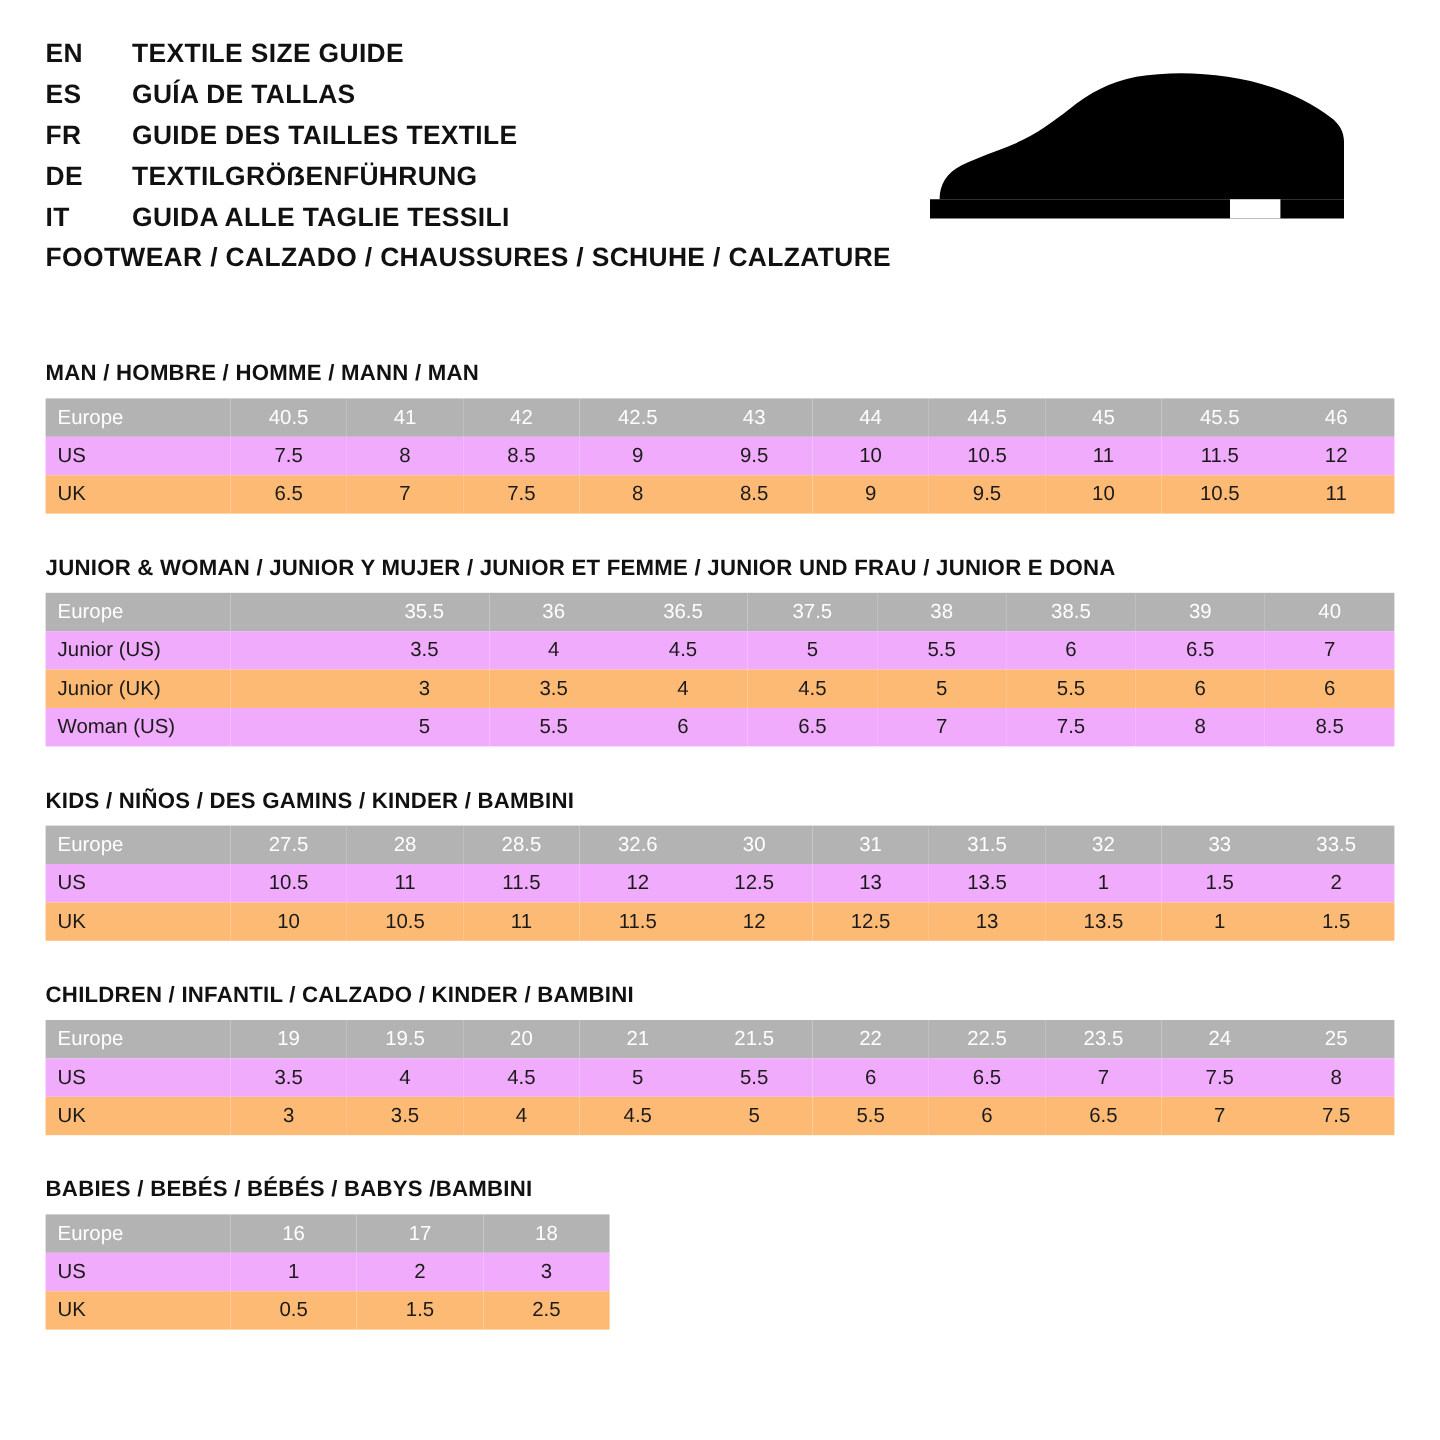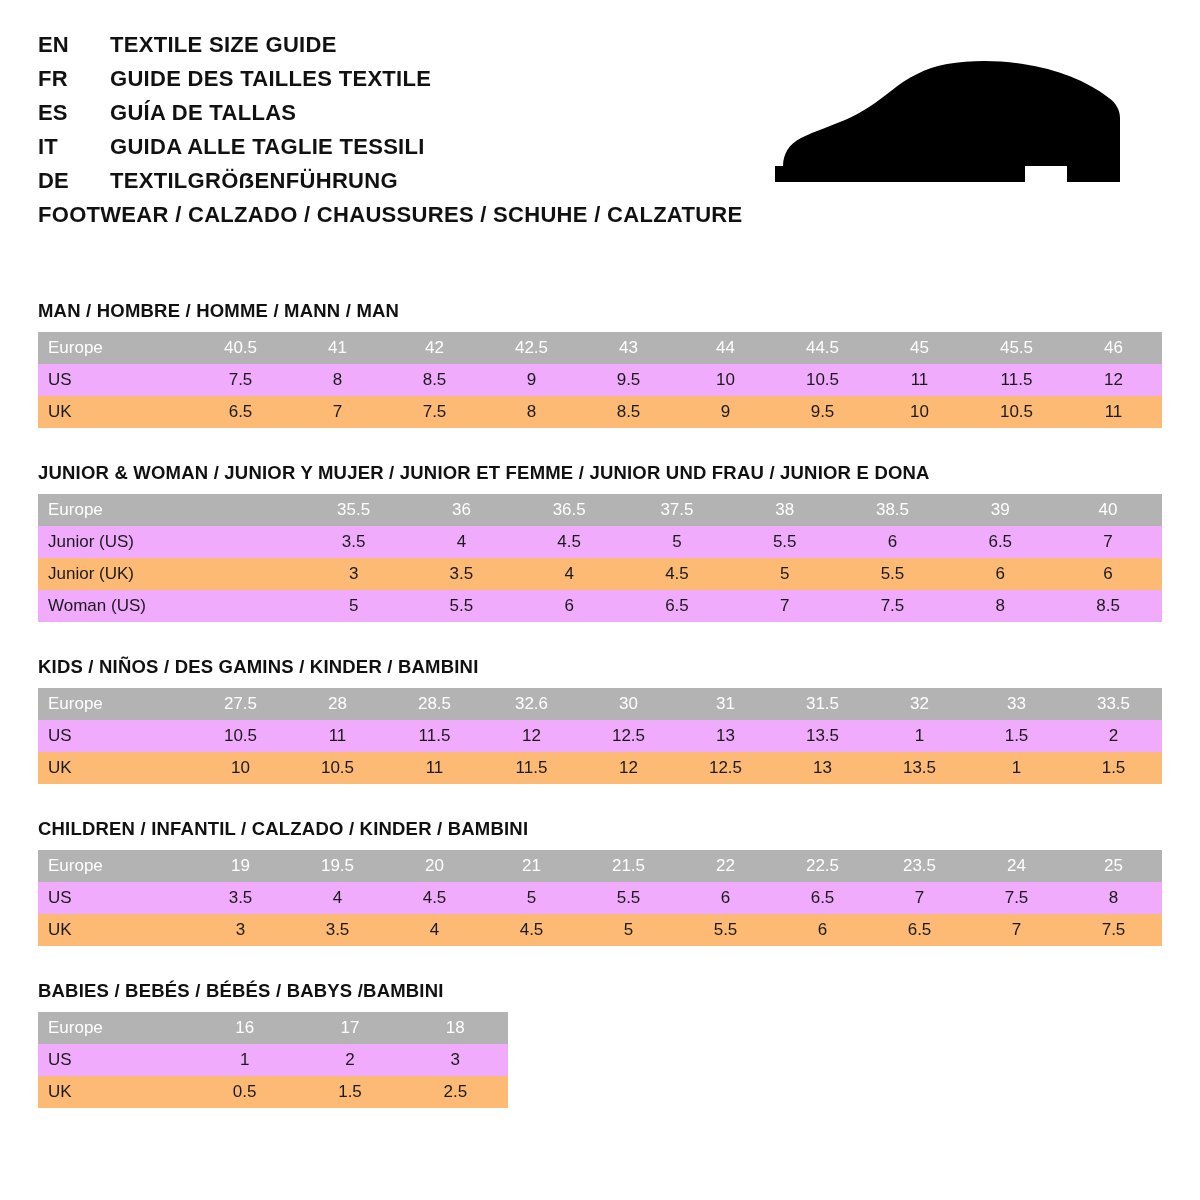--- a/index.html
+++ b/index.html
@@ -126,34 +126,34 @@
 
 <div class="page">
 
   <div class="header">
     <div class="lang-list">
       <div class="lang-row">
         <span class="lang-code">EN</span>
         <span class="lang-text">TEXTILE SIZE GUIDE</span>
       </div>
       <div class="lang-row">
+        <span class="lang-code">ES</span>
+        <span class="lang-text">GUÍA DE TALLAS</span>
+      </div>
+      <div class="lang-row">
         <span class="lang-code">FR</span>
         <span class="lang-text">GUIDE DES TAILLES TEXTILE</span>
       </div>
       <div class="lang-row">
-        <span class="lang-code">ES</span>
-        <span class="lang-text">GUÍA DE TALLAS</span>
+        <span class="lang-code">DE</span>
+        <span class="lang-text">TEXTILGRÖẞENFÜHRUNG</span>
       </div>
       <div class="lang-row">
         <span class="lang-code">IT</span>
         <span class="lang-text">GUIDA ALLE TAGLIE TESSILI</span>
-      </div>
-      <div class="lang-row">
-        <span class="lang-code">DE</span>
-        <span class="lang-text">TEXTILGRÖẞENFÜHRUNG</span>
       </div>
     </div>
 
     <div class="shoe-wrap">
       <svg width="345" height="125" viewBox="0 0 345 125" aria-hidden="true">
         <path fill="#000000" d="M8 108 C8 96 14 86 26 80 C40 73 56 68 70 62 C88 54 102 44 116 33 C132 20 150 10 172 6 C196 2 222 2 248 6 C282 11 312 23 334 40 C341 45 345 52 345 60 L345 108 Z"></path>
         <path fill="#000000" d="M0 108 L345 108 L345 124 L0 124 Z"></path>
         <path fill="#ffffff" d="M250 108 L250 124 L292 124 L292 108 Z"></path>
       </svg>
     </div>

